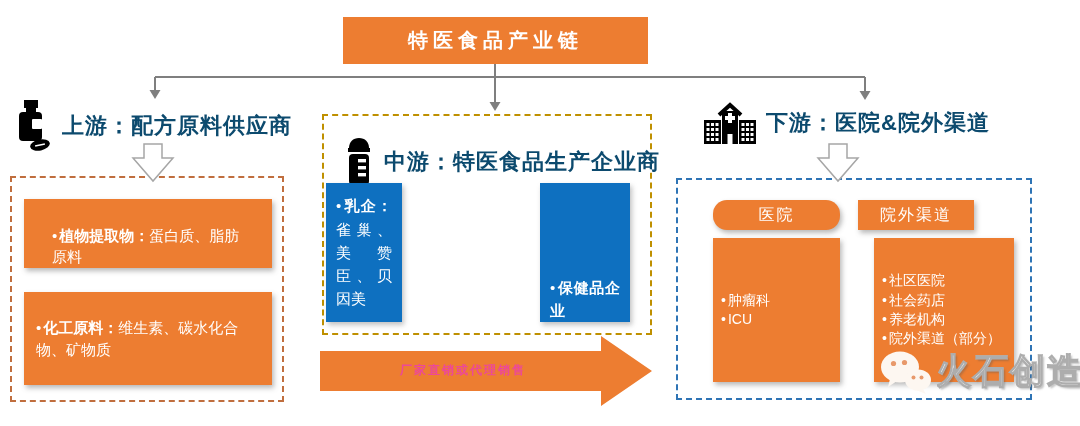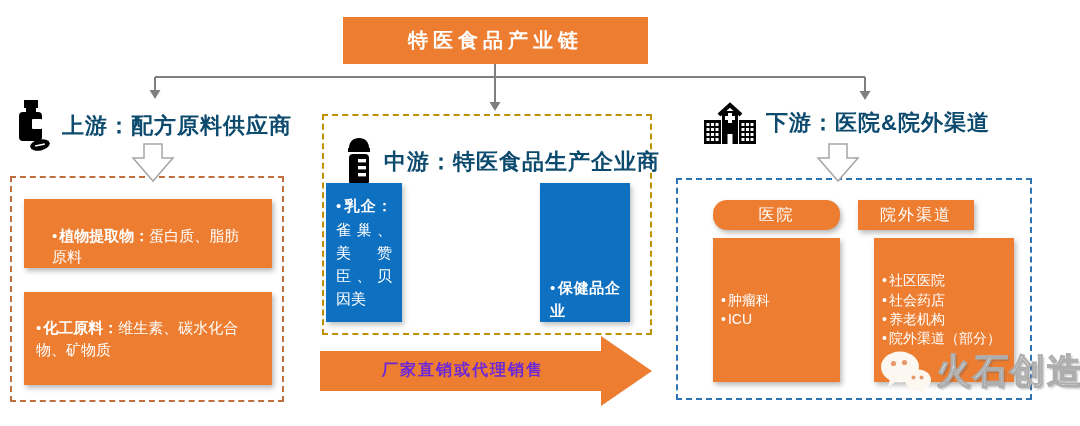--- a/index.html
+++ b/index.html
@@ -35,21 +35,21 @@
   
   .bbox{background:#0E70C0;color:#fff;z-index:2;display:flex;align-items:center;
         padding:0 10px;box-sizing:border-box;box-shadow:2px 3px 5px rgba(100,100,100,0.4);}
   .bbox p{margin:0;font-size:15px;line-height:1.55;text-align:justify;}
   .mid-box1{left:326px;top:183px;width:76px;height:139px;}
   .mid-box2{left:438px;top:183px;width:92px;height:139px;}
   .mid-box3{left:540px;top:183px;width:90px;height:139px;align-items:flex-end;}
   
   .sales-arrow{left:318px;top:334px;z-index:2;}
   .sales-label{left:330px;top:350px;width:266px;height:40px;display:flex;align-items:center;
-               justify-content:center;color:#6d28d9;font-size:16px;font-weight:600;letter-spacing:2px;z-index:3;}
+               justify-content:center;color:#ec4899;font-size:12px;font-weight:600;letter-spacing:2px;z-index:3;}
   
   .col-hdr{height:30px;display:flex;align-items:center;justify-content:center;font-size:16px;letter-spacing:2px;}
   .col-hdr1{left:713px;top:200px;width:127px;border-radius:14px;}
   .col-hdr2{left:858px;top:200px;width:116px;}
   .col-body{display:flex;flex-direction:column;justify-content:center;padding:0 8px;box-sizing:border-box;}
   .col-body1{left:713px;top:238px;width:127px;height:144px;}
   .col-body2{left:858px;top:238px;width:140px;height:144px;margin-left:16px;}
   .li{font-size:14px;line-height:1.38;color:#fff;white-space:nowrap;}
   
   .watermark{left:880px;top:348px;display:flex;align-items:center;gap:4px;z-index:5;}

